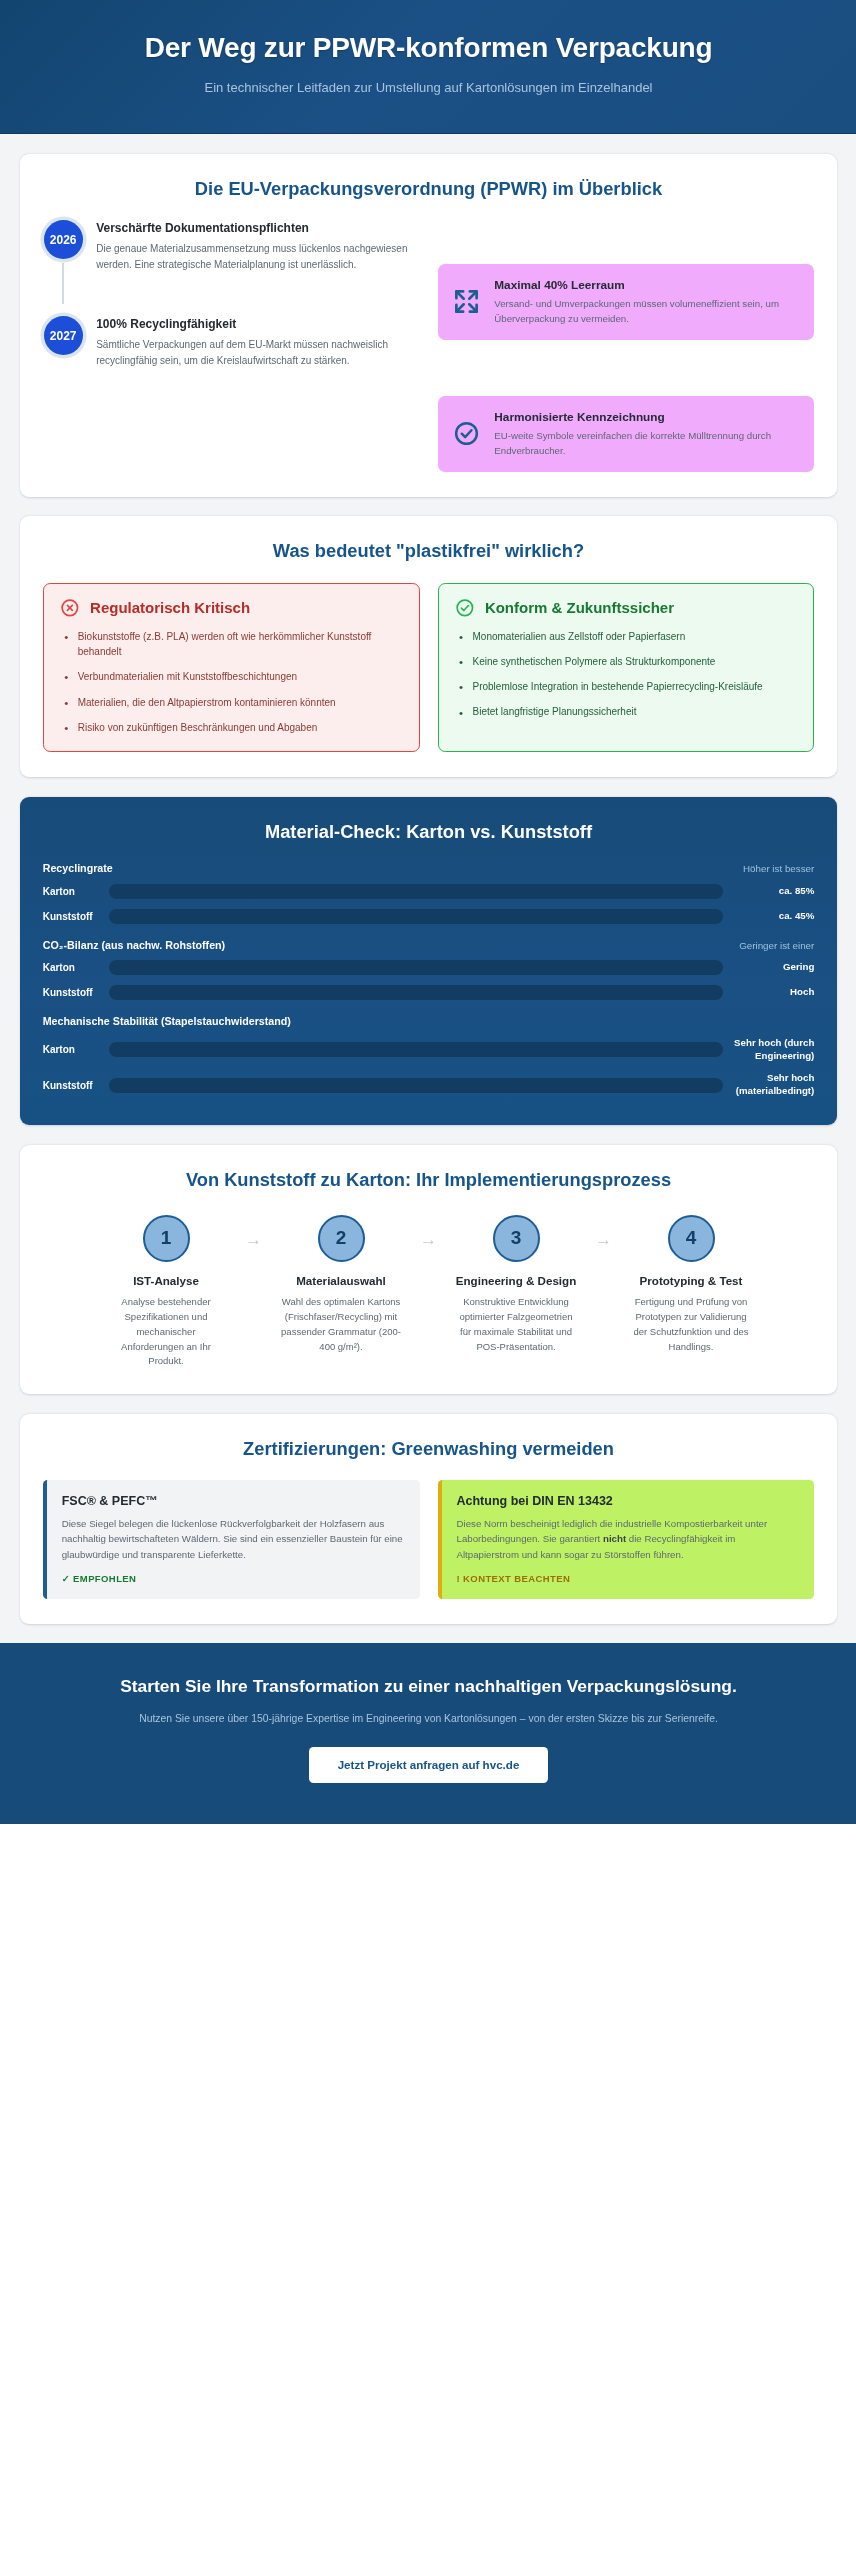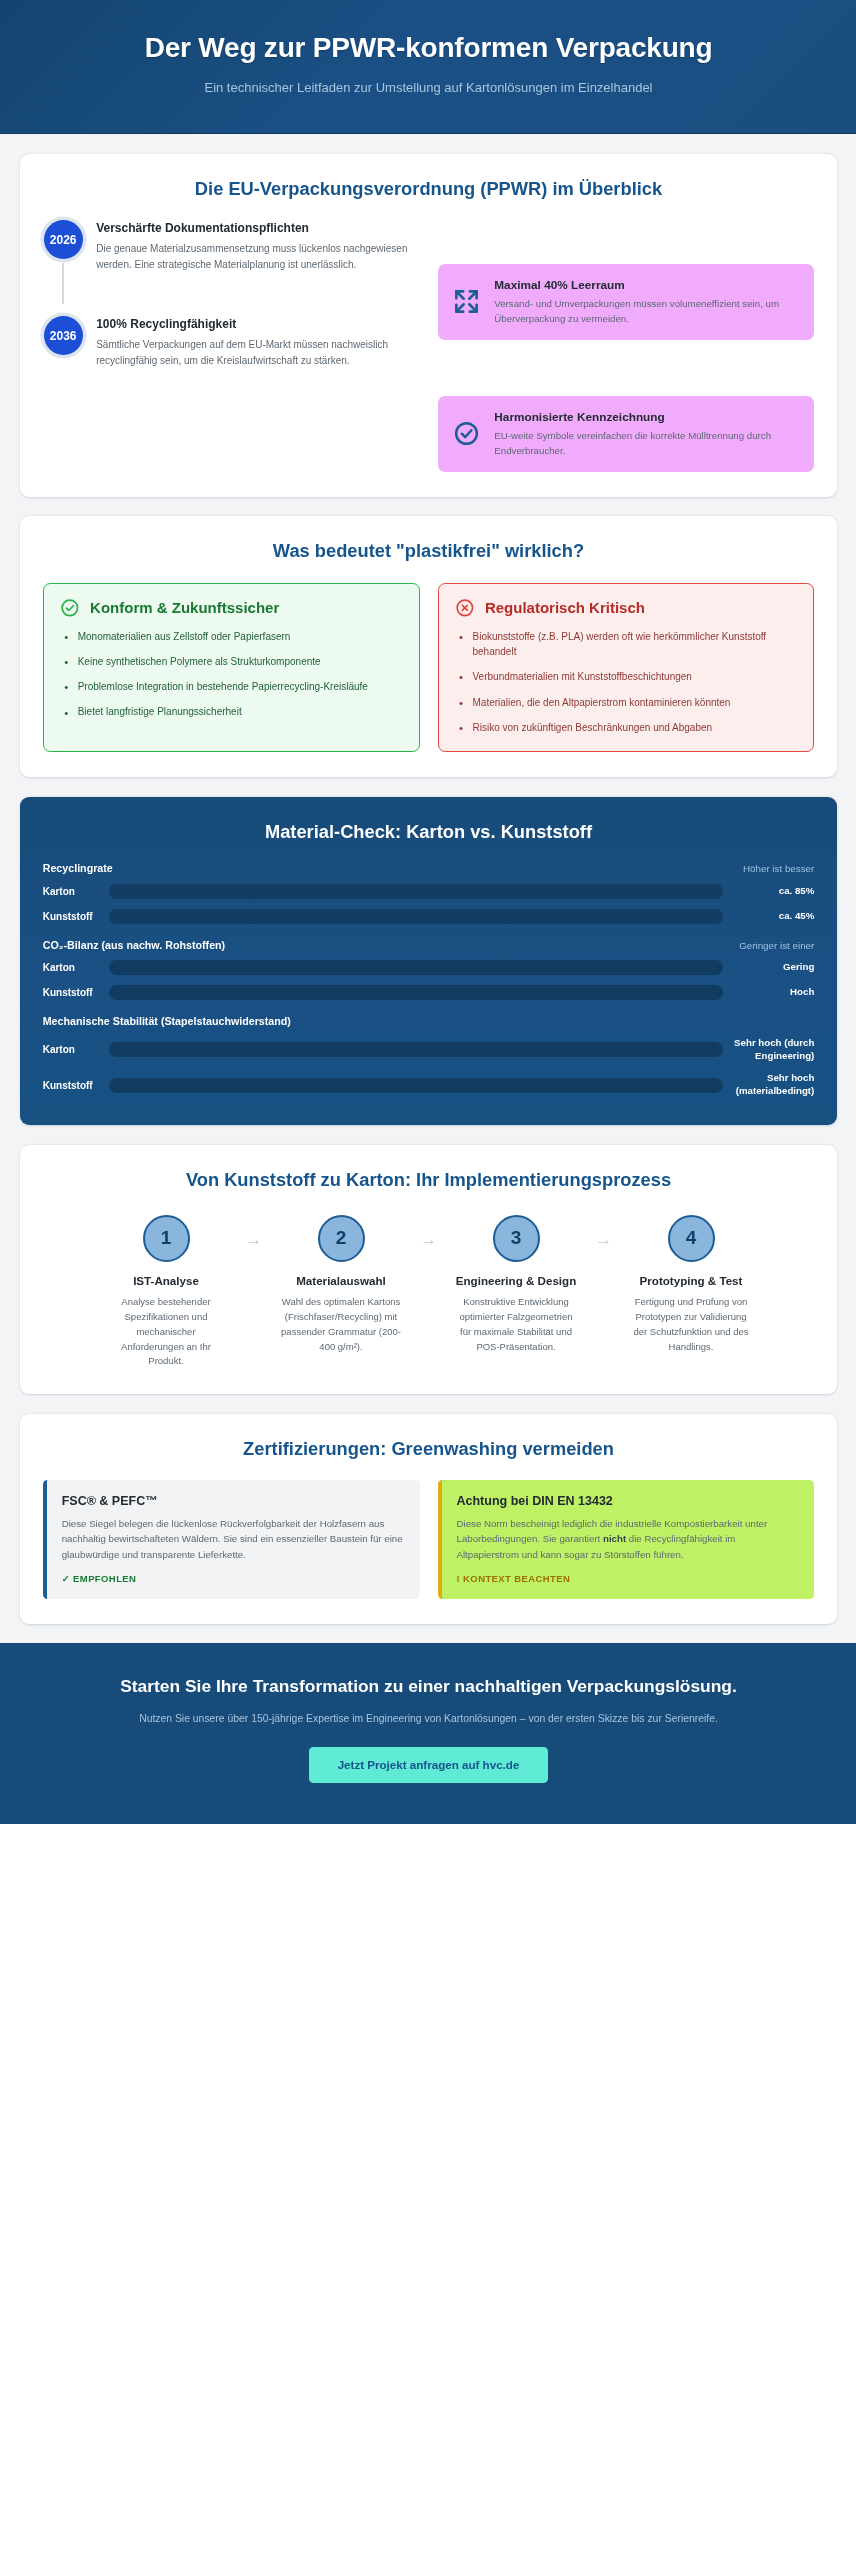--- a/index.html
+++ b/index.html
@@ -221,21 +221,21 @@
   .cta-title {
     color: #ffffff; font-size: 17.4px; font-weight: bold; line-height: 1.35;
   }
   .cta-sub {
     color: #a9c4dd; font-size: 10.4px; line-height: 1.6; margin-top: 11.6px;
     padding: 0 27px;
   }
   .cta-btn {
     display: inline-block;
     margin-top: 19.7px;
-    background: #5eead4;
+    background: #ffffff;
     color: #16548c;
     font-size: 11.6px;
     font-weight: bold;
     padding: 11.6px 29px;
     border-radius: 4.5px;
     border: none;
     cursor: pointer;
     font-family: "Liberation Sans", sans-serif;
   }
 </style>
@@ -261,21 +261,21 @@
               <div class="tl-badge">2026</div>
               <div class="tl-line"></div>
             </div>
             <div class="tl-body">
               <div class="tl-head">Verschärfte Dokumentationspflichten</div>
               <div class="tl-text">Die genaue Materialzusammensetzung muss lückenlos nachgewiesen werden. Eine strategische Materialplanung ist unerlässlich.</div>
             </div>
           </div>
           <div class="tl-item">
             <div class="tl-badge-col">
-              <div class="tl-badge">2036</div>
+              <div class="tl-badge">2027</div>
             </div>
             <div class="tl-body">
               <div class="tl-head">100% Recyclingfähigkeit</div>
               <div class="tl-text">Sämtliche Verpackungen auf dem EU-Markt müssen nachweislich recyclingfähig sein, um die Kreislaufwirtschaft zu stärken.</div>
             </div>
           </div>
         </div>
 
         <div class="facts">
           <div class="fact">
@@ -310,57 +310,57 @@
           </div>
         </div>
 
       </div>
     </div>
 
     <div class="card">
       <div class="sec-title">Was bedeutet "plastikfrei" wirklich?</div>
       <div class="two-col">
 
-        <div class="pane good">
-          <div class="pane-head">
-            <span class="pane-ico">
-              <svg width="19.7" height="19.7" viewBox="0 0 24 24" fill="none" stroke="#28b44c" stroke-width="2" stroke-linecap="round" stroke-linejoin="round">
-                <circle cx="12" cy="12" r="9.4"></circle>
-                <polyline points="7.8,12.3 10.7,15.2 16.3,9.2"></polyline>
-              </svg>
-            </span>
-            <span class="pane-title">Konform &amp; Zukunftssicher</span>
-          </div>
-          <ul>
-            <li>Monomaterialien aus Zellstoff oder Papierfasern</li>
-            <li>Keine synthetischen Polymere als Strukturkomponente</li>
-            <li>Problemlose Integration in bestehende Papierrecycling-Kreisläufe</li>
-            <li>Bietet langfristige Planungssicherheit</li>
-          </ul>
-        </div>
-
         <div class="pane bad">
           <div class="pane-head">
             <span class="pane-ico">
               <svg width="19.7" height="19.7" viewBox="0 0 24 24" fill="none" stroke="#e0453f" stroke-width="2" stroke-linecap="round" stroke-linejoin="round">
                 <circle cx="12" cy="12" r="9.4"></circle>
                 <line x1="9" y1="9" x2="15" y2="15"></line>
                 <line x1="15" y1="9" x2="9" y2="15"></line>
               </svg>
             </span>
             <span class="pane-title">Regulatorisch Kritisch</span>
           </div>
           <ul>
             <li>Biokunststoffe (z.B. PLA) werden oft wie herkömmlicher Kunststoff behandelt</li>
             <li>Verbundmaterialien mit Kunststoffbeschichtungen</li>
             <li>Materialien, die den Altpapierstrom kontaminieren könnten</li>
             <li>Risiko von zukünftigen Beschränkungen und Abgaben</li>
           </ul>
         </div>
 
+        <div class="pane good">
+          <div class="pane-head">
+            <span class="pane-ico">
+              <svg width="19.7" height="19.7" viewBox="0 0 24 24" fill="none" stroke="#28b44c" stroke-width="2" stroke-linecap="round" stroke-linejoin="round">
+                <circle cx="12" cy="12" r="9.4"></circle>
+                <polyline points="7.8,12.3 10.7,15.2 16.3,9.2"></polyline>
+              </svg>
+            </span>
+            <span class="pane-title">Konform &amp; Zukunftssicher</span>
+          </div>
+          <ul>
+            <li>Monomaterialien aus Zellstoff oder Papierfasern</li>
+            <li>Keine synthetischen Polymere als Strukturkomponente</li>
+            <li>Problemlose Integration in bestehende Papierrecycling-Kreisläufe</li>
+            <li>Bietet langfristige Planungssicherheit</li>
+          </ul>
+        </div>
+
       </div>
     </div>
 
     <div class="card dark">
       <div class="sec-title">Material-Check: Karton vs. Kunststoff</div>
 
       <div class="metric">
         <div class="metric-head">
           <span class="metric-name">Recyclingrate</span>
           <span class="metric-hint">Höher ist besser</span>

